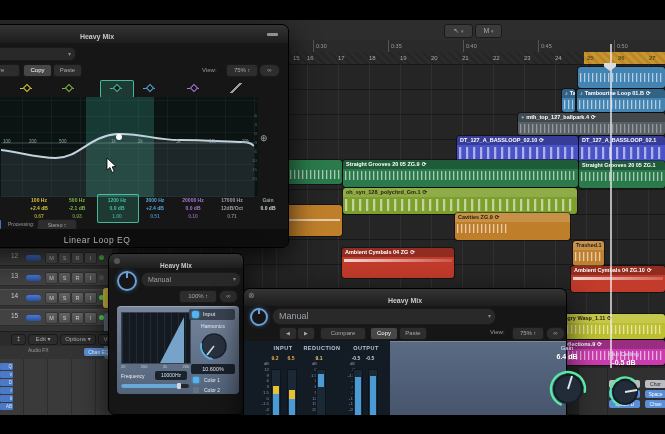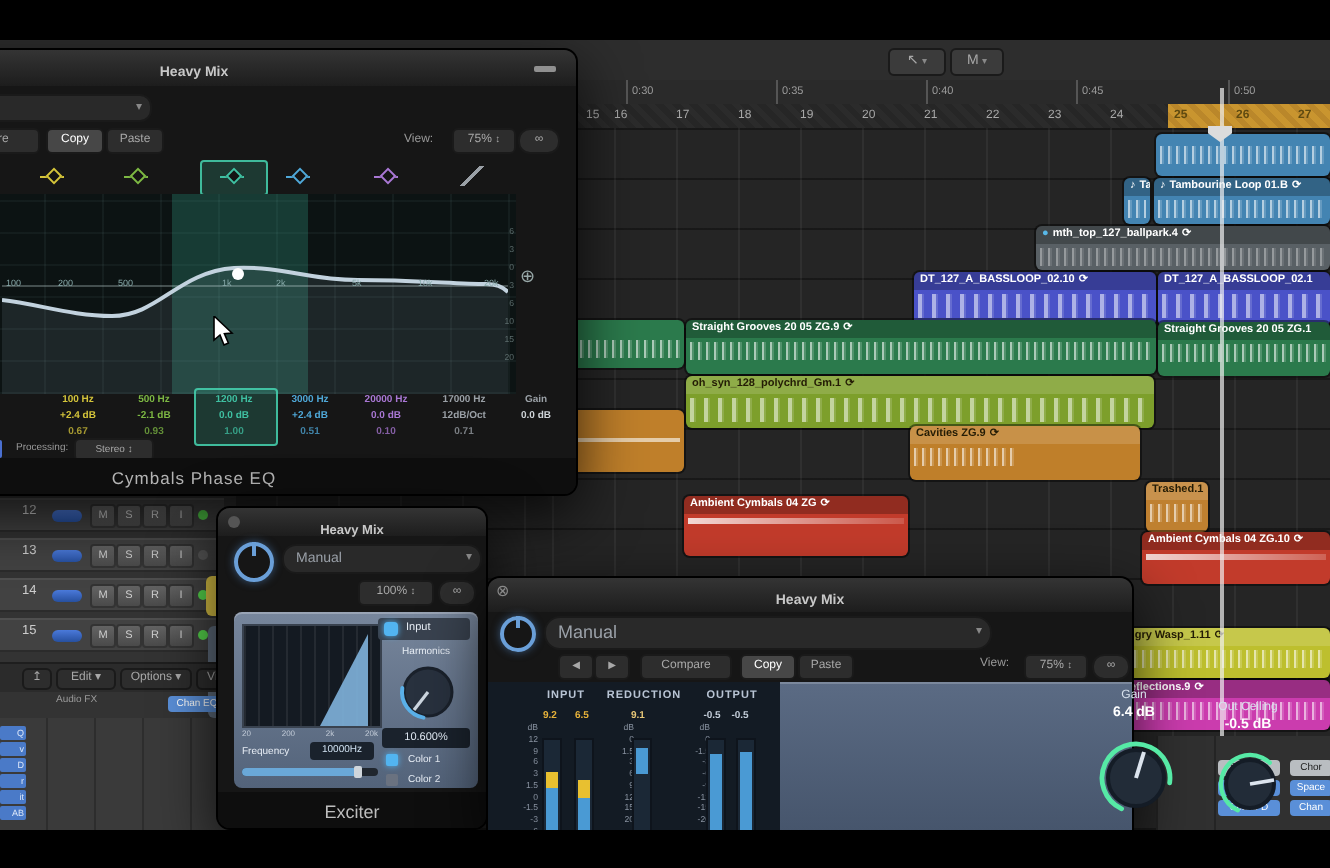--- a/index.html
+++ b/index.html
@@ -358,21 +358,21 @@
     <div class="col3" style="left:345px;top:171px;width:34px;color:#9aa0a6;">
       <div>Gain</div>
         <div style="color:#cfd4d8;">0.0 dB</div>
     </div>
 
     <span class="abs" style="left:86px;top:195px;width:9px;height:9px;background:#4a6fd0;border-radius:1px;"></span>
     <span class="lbl" style="left:102px;top:196px;font-size:5px;">Processing:</span>
     <span class="btn" style="left:131px;top:194px;width:38px;height:10px;line-height:10px;font-size:5px;"><span>Stereo</span> <span>↕</span></span>
 
     <div class="abs" style="left:0;top:204px;width:382px;height:18px;background:#0e0e0e;border-radius:0 0 6px 6px;text-align:center;">
-      <span style="font-size:8.5px;line-height:18px;color:#b4b4b4;letter-spacing:.5px;">Cymbals Phase EQ</span>
+      <span style="font-size:8.5px;line-height:18px;color:#b4b4b4;letter-spacing:.5px;">Linear Loop EQ</span>
     </div>
   </div>
 
   <div class="win" style="left:108px;top:253px;width:134px;height:160px;z-index:11;">
     <div class="tbar" style="height:14px;"><span class="t" style="font-size:6.5px;line-height:14px;">Heavy Mix</span>
       <span class="abs" style="left:5px;top:4px;width:6px;height:6px;border-radius:50%;background:#555;"></span>
     </div>
     <span class="power" style="left:8px;top:17px;width:16px;height:16px;"></span>
     <div class="drop" style="left:32px;top:18px;width:98px;height:13px;border-radius:7px;">
         <span class="dv" style="line-height:13px;">Manual</span>
@@ -407,23 +407,20 @@
       <svg class="abs" style="left:82px;top:25px;" width="30" height="30" viewBox="0 0 30 30">
         <circle cx="15" cy="15" r="12" fill="#28313e" stroke="#1a212b" stroke-width="1.5"></circle>
         <circle cx="15" cy="15" r="13" fill="none" stroke="#5ab0e8" stroke-width="2" stroke-dasharray="20 62" transform="rotate(100 15 15)" stroke-linecap="round"></circle>
         <line x1="15" y1="15" x2="8" y2="24" stroke="#cdd6e0" stroke-width="1.6"></line>
       </svg>
       <span class="abs" style="left:74px;top:58px;width:44px;height:10px;background:#1a222c;color:#dfe8f2;font-size:5.5px;text-align:center;line-height:10px;border-radius:2px;">10.600%</span>
       <span class="abs" style="left:76px;top:71px;width:6px;height:6px;background:#52b4f0;border-radius:1px;box-shadow:0 0 3px #52b4f0;"></span>
       <span class="lbl" style="left:87px;top:71px;font-size:5px;color:#e6ecf4;">Color 1</span>
       <span class="abs" style="left:76px;top:81px;width:6px;height:6px;background:#6a7280;border-radius:1px;"></span>
       <span class="lbl" style="left:87px;top:81px;font-size:5px;color:#e6ecf4;">Color 2</span>
-    </div>
-    <div class="abs" style="left:0;top:142px;width:134px;height:18px;background:#0e0e0e;border-radius:0 0 6px 6px;text-align:center;">
-      <span style="font-size:9px;line-height:18px;color:#bdbdbd;">Exciter</span>
     </div>
   </div>
 
   <div class="win" style="left:243px;top:288px;width:322px;height:127px;border-radius:7px 7px 0 0;z-index:12;">
     <div class="tbar" style="height:17px;"><span class="t" style="line-height:17px;">Heavy Mix</span>
       <span class="abs" style="left:4px;top:2px;font-size:8px;color:#8a8a8a;">⊗</span>
     </div>
     <span class="power" style="left:6px;top:19px;width:14px;height:14px;"></span>
     <div class="drop" style="left:28px;top:19px;width:222px;height:15px;border-radius:8px;">
         <span class="dv" style="font-size:9px;line-height:15px;">Manual</span>

